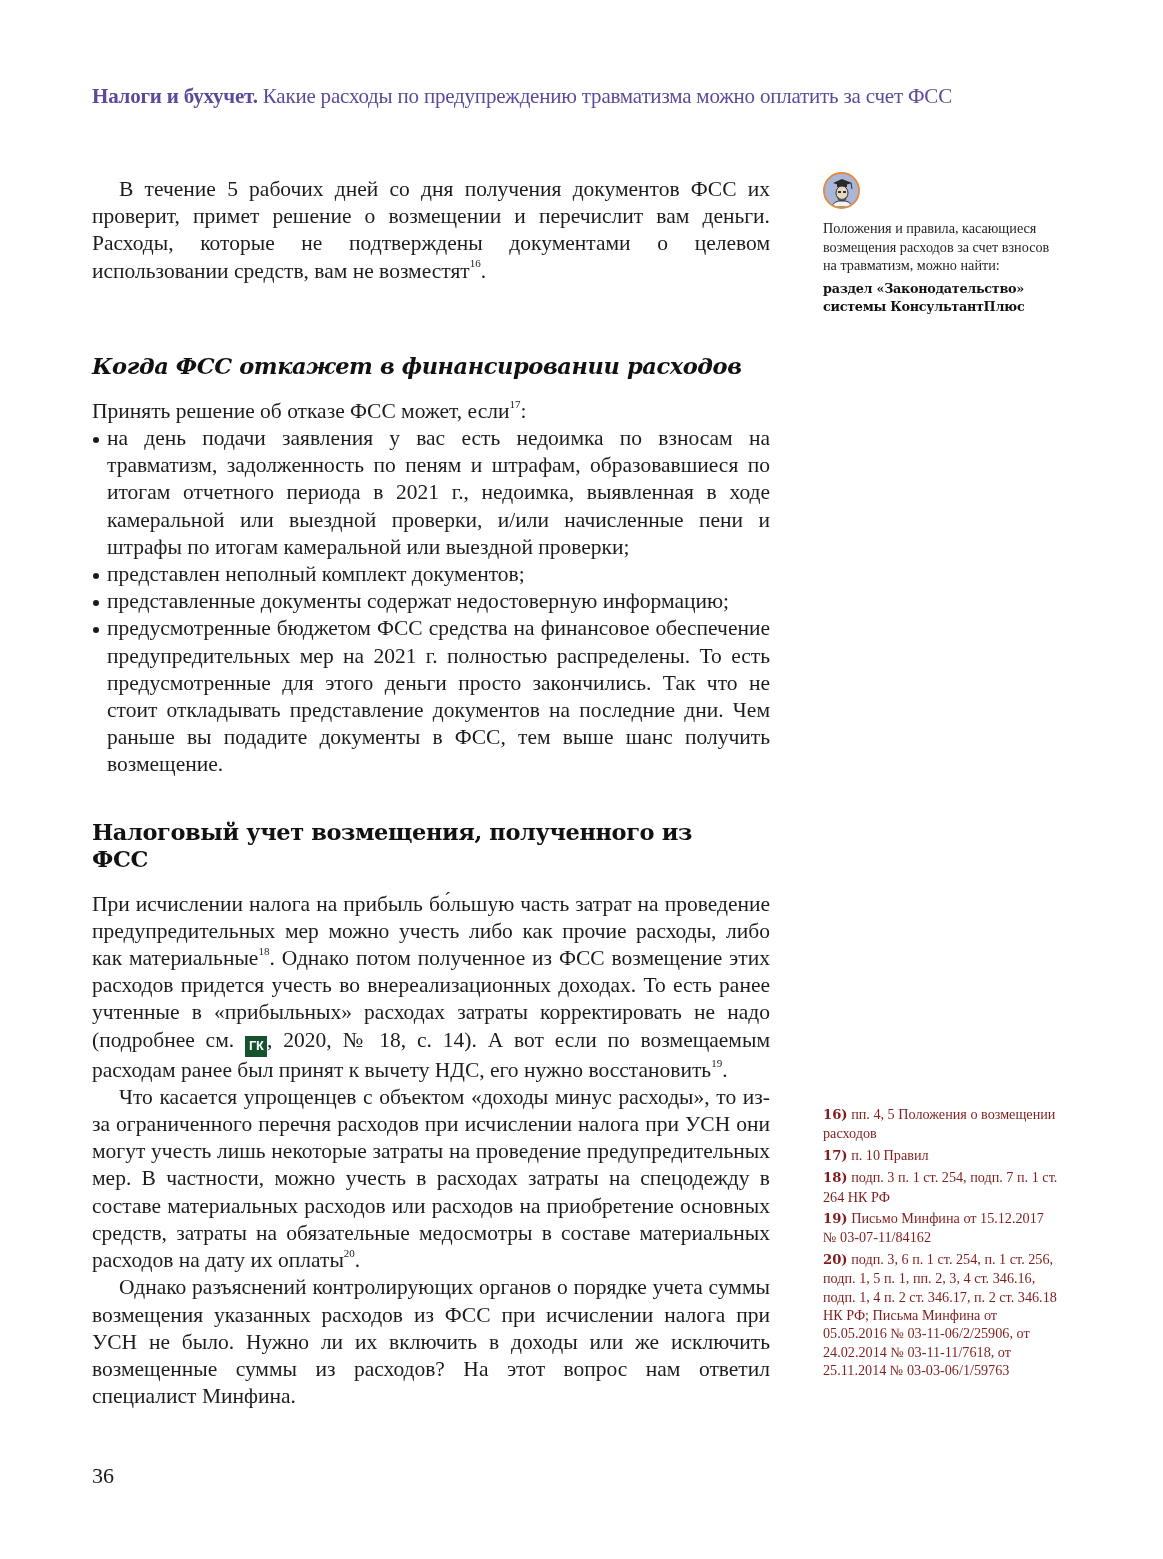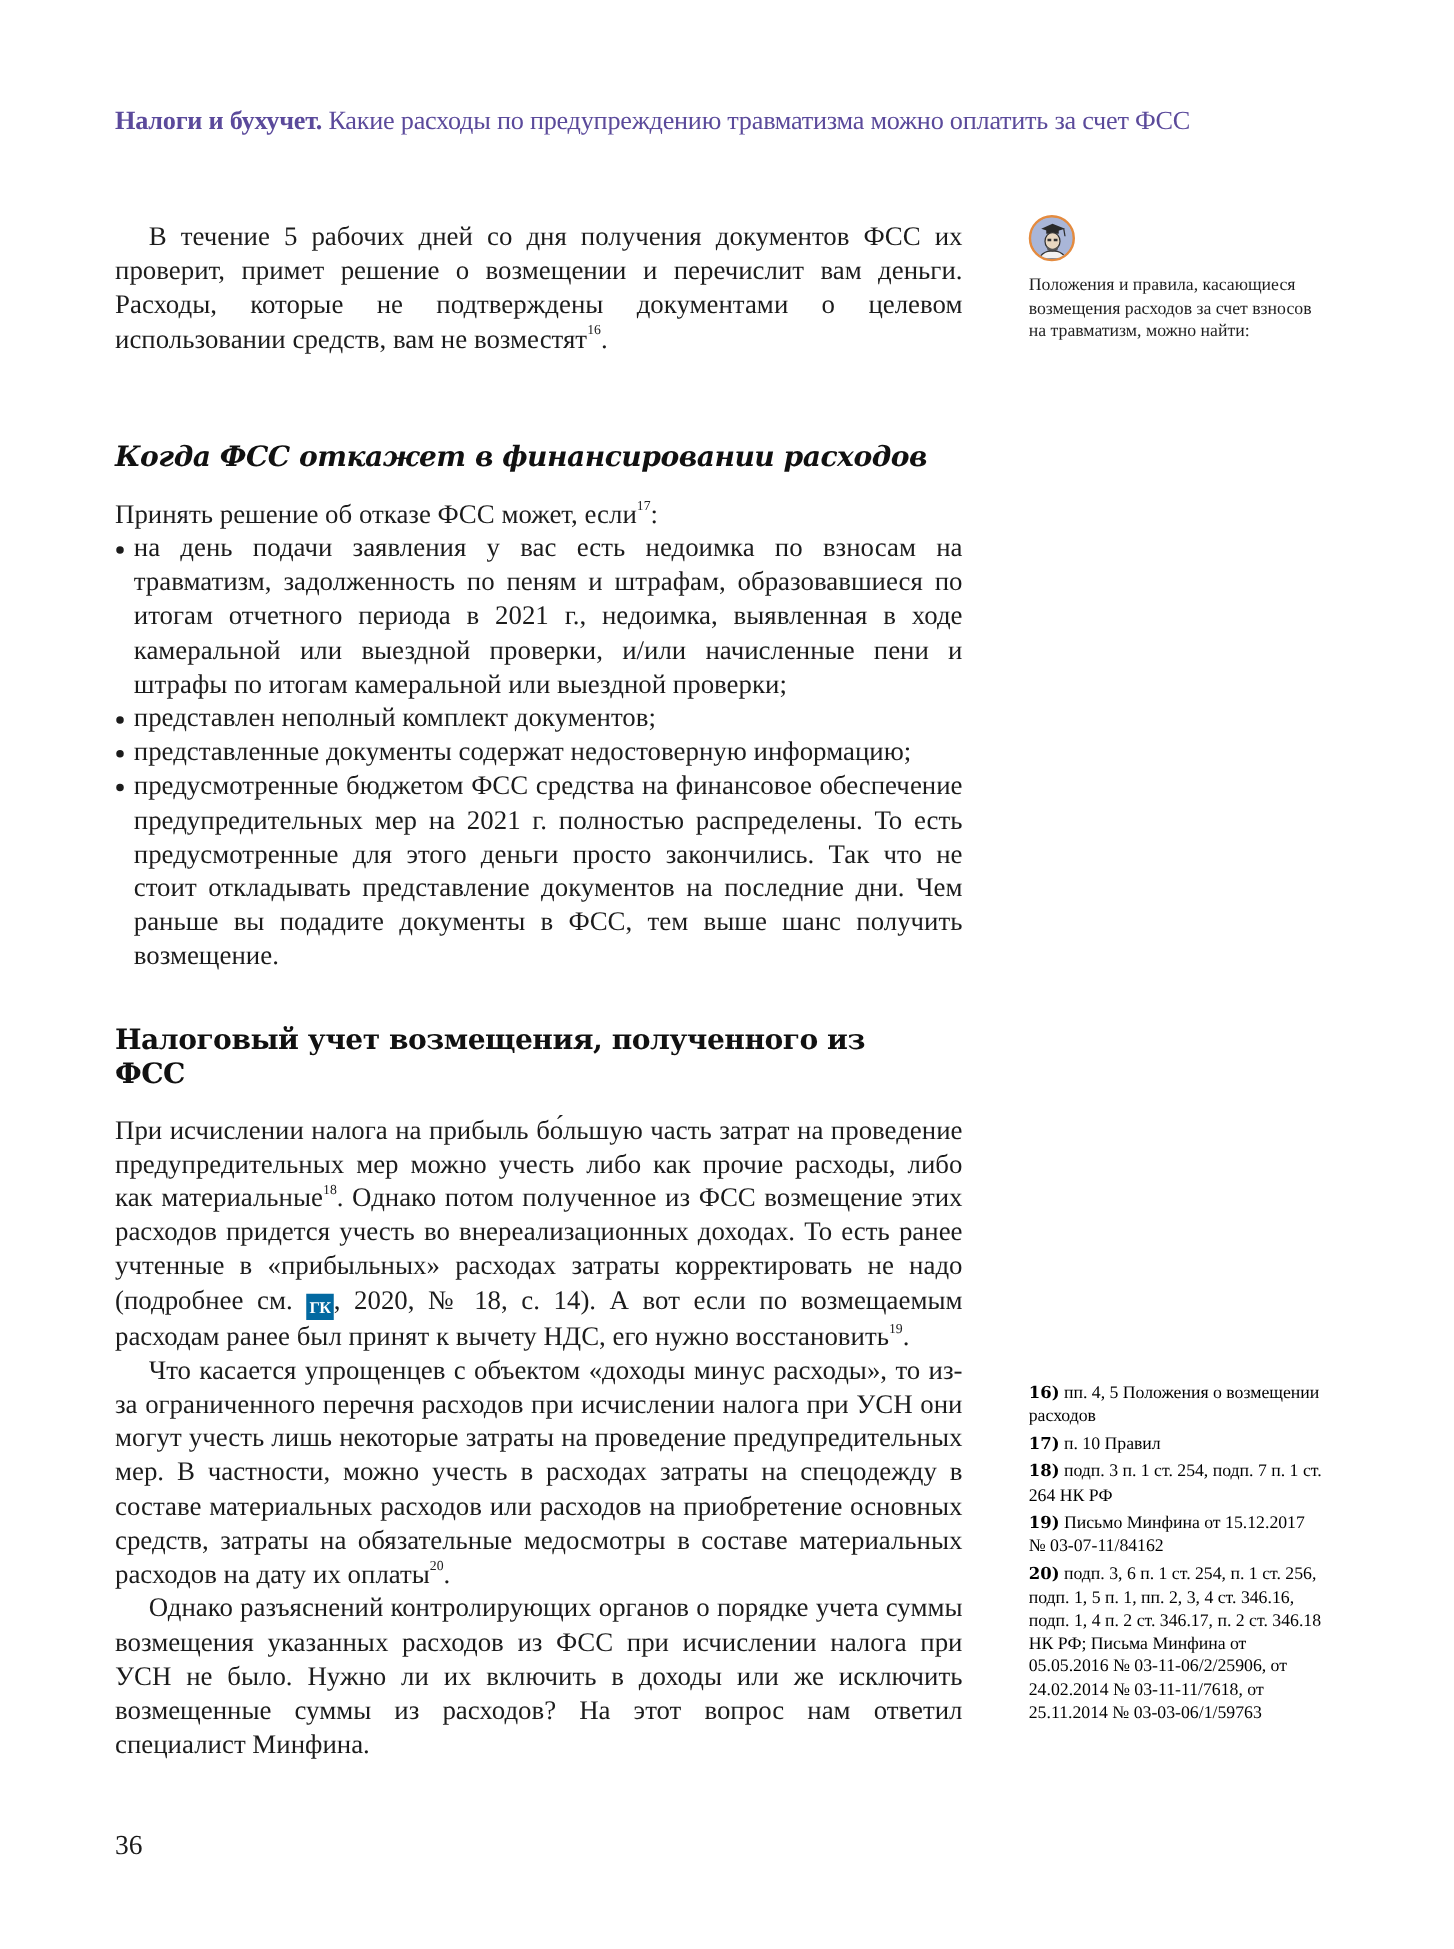--- a/index.html
+++ b/index.html
@@ -80,23 +80,23 @@
       top: 12px;
       width: 6px;
       height: 6px;
       border-radius: 50%;
       background: #1c1c1c;
     }
     .gk-badge {
       display: inline-block;
       width: 22px;
       height: 21px;
-      background: #0369a1;
+      background: #14532d;
       color: #ffffff;
-      font-family: Liberation Serif, serif;
+      font-family: Liberation Mono, monospace;
       font-weight: bold;
       font-size: 13px;
       line-height: 21px;
       text-align: center;
       vertical-align: -3px;
       letter-spacing: -0.5px;
     }
     
     .sidebar-tip {
       position: absolute;
@@ -128,21 +128,21 @@
       letter-spacing: -0.3px;
     }
     
     .footnotes {
       position: absolute;
       left: 823px;
       top: 1105px;
       width: 235px;
       font-size: 14.2px;
       line-height: 18.4px;
-      color: #000000;
+      color: #7f1d1d;
     }
     .footnote {
       margin-bottom: 3px;
     }
     .footnote .fn-num {
       font-weight: bold;
       font-family: "DejaVu Serif", "Liberation Serif", serif;
       font-size: 13.2px;
     }
     .page-number {
@@ -195,20 +195,21 @@
         <rect x="12" y="10" width="10" height="3" fill="#2a2a2a"></rect>
         <line x1="26" y1="9" x2="27" y2="15" stroke="#2a2a2a" stroke-width="1"></line>
         <ellipse cx="17" cy="19" rx="6" ry="7" fill="#e8d7c0" stroke="#333" stroke-width="1"></ellipse>
         <rect x="13" y="17" width="3" height="2" fill="#333"></rect>
         <rect x="18" y="17" width="3" height="2" fill="#333"></rect>
         <path d="M12,22 Q17,28 22,22 L21,26 Q17,29 13,26 Z" fill="#555"></path>
         <path d="M6,33 Q10,26 17,27 Q24,26 28,33 Z" fill="#f2f2f2" stroke="#333" stroke-width="1"></path>
       </svg>
     </div>
     <div class="tip-text">Положения и правила, касающиеся возмещения расходов за счет взносов на травматизм, можно найти:</div>
+    <div class="tip-source">раздел «Законодательство» системы КонсультантПлюс</div>
   </div>
 
   <div class="footnotes">
     <div class="footnote"><span class="fn-num">16)</span> <span>пп. 4, 5 Положения о возмещении расходов</span></div>
     <div class="footnote"><span class="fn-num">17)</span> <span>п. 10 Правил</span></div>
     <div class="footnote"><span class="fn-num">18)</span> <span>подп. 3 п. 1 ст. 254, подп. 7 п. 1 ст. 264 НК РФ</span></div>
     <div class="footnote"><span class="fn-num">19)</span> <span>Письмо Минфина от 15.12.2017 № 03-07-11/84162</span></div>
     <div class="footnote"><span class="fn-num">20)</span> <span>подп. 3, 6 п. 1 ст. 254, п. 1 ст. 256, подп. 1, 5 п. 1, пп. 2, 3, 4 ст. 346.16, подп. 1, 4 п. 2 ст. 346.17, п. 2 ст. 346.18 НК РФ; Письма Минфина от 05.05.2016 № 03-11-06/2/25906, от 24.02.2014 № 03-11-11/7618, от 25.11.2014 № 03-03-06/1/59763</span></div>
   </div>
 

